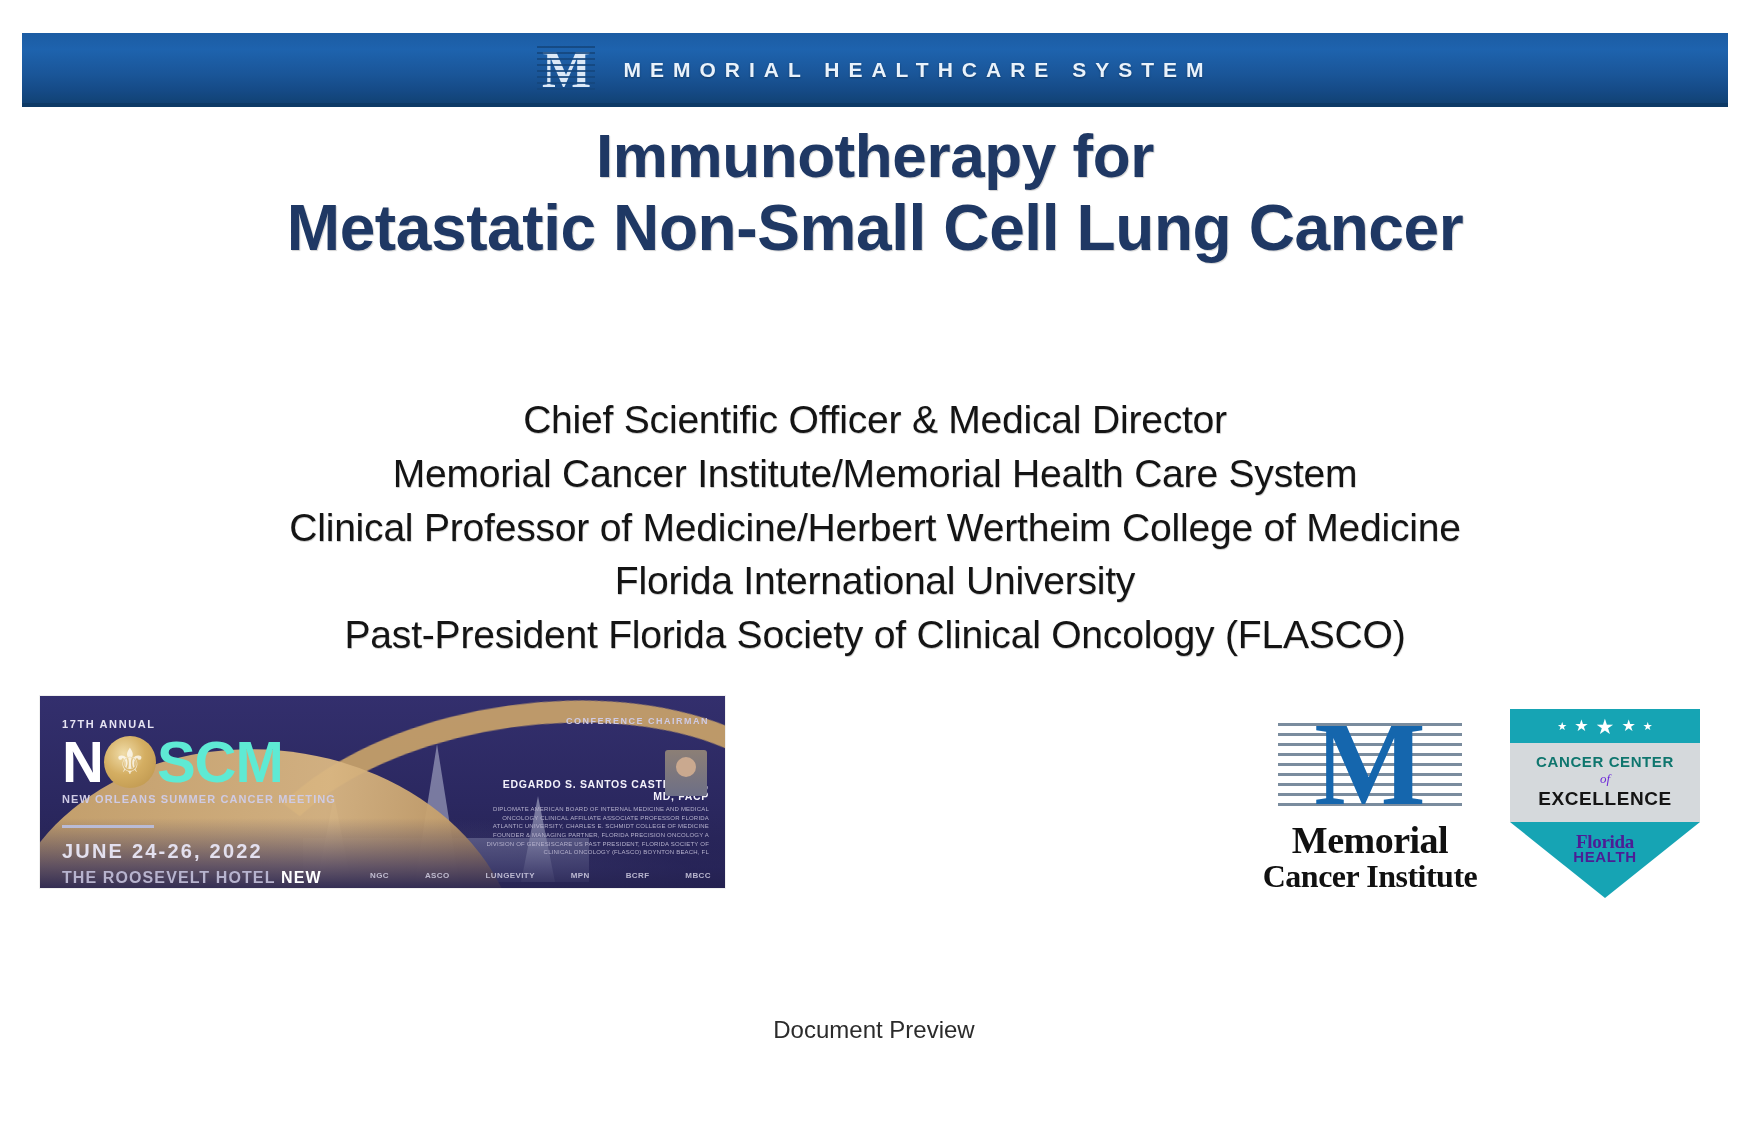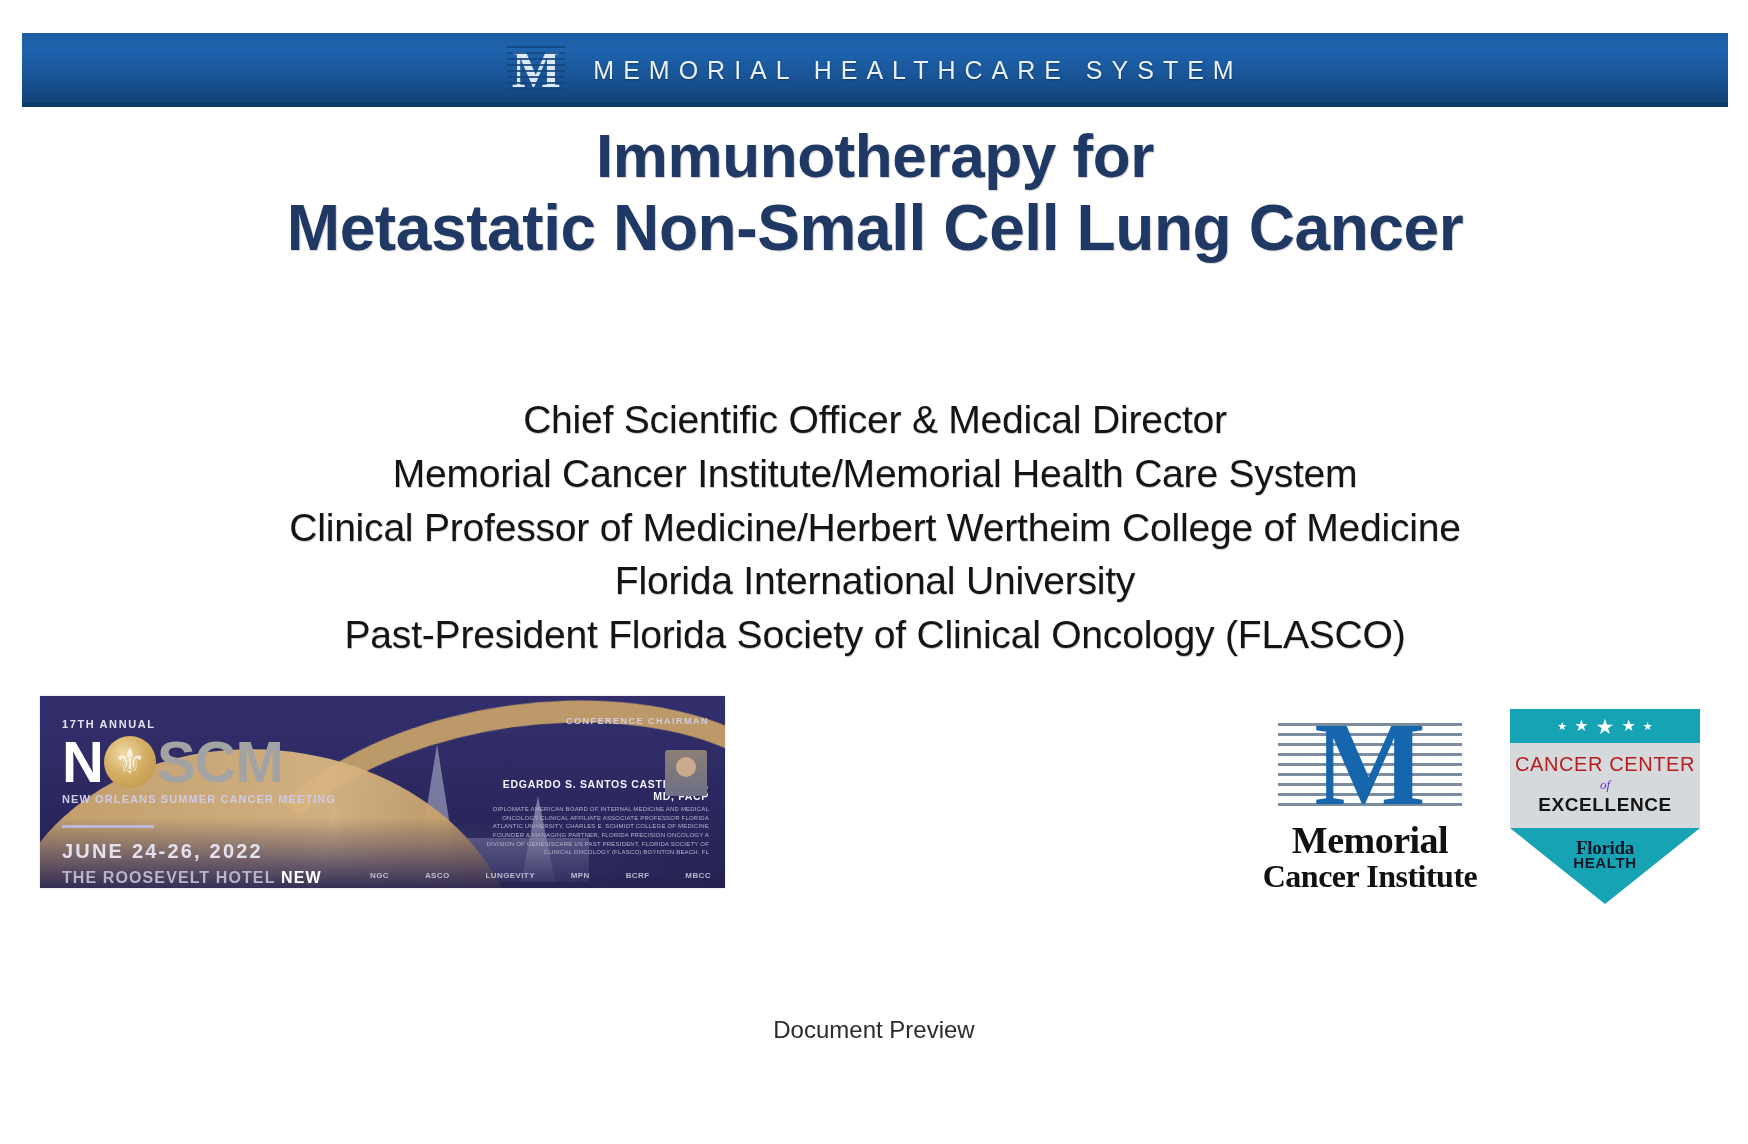--- a/index.html
+++ b/index.html
@@ -79,22 +79,22 @@
       rgba(20,70,125,0.85) 2px,
       rgba(255,255,255,0) 2px,
       rgba(255,255,255,0) 6px
     );
     mix-blend-mode: normal;
     pointer-events: none;
   }
 
   .hs-banner-text {
     color: #e9f2fb;
-    font-size: 25px;
-    font-weight: 400;
+    font-size: 21px;
+    font-weight: 700;
     letter-spacing: 9px;
     white-space: nowrap;
     text-shadow: 0 1px 2px rgba(0,0,0,0.35);
   }
 
   
   .title-block {
     position: absolute;
     left: 0;
     top: 88px;
@@ -220,21 +220,21 @@
     margin-top: 3px;
     height: 58px;
   }
   .noscm-logo .lg {
     font-size: 58px;
     font-weight: 800;
     line-height: 58px;
     letter-spacing: -1px;
   }
   .noscm-logo .wht { color: #ffffff; }
-  .noscm-logo .gld { color: #a3a3a3; }
+  .noscm-logo .gld { color: #5eead4; }
   .noscm-o {
     position: relative;
     width: 52px;
     height: 52px;
     border-radius: 50%;
     background: radial-gradient(circle at 38% 34%, #f0dca8 0%, #d4ae62 45%, #b9914a 100%);
     margin: 0 1px;
     flex: 0 0 auto;
   }
   .noscm-o::after {
@@ -405,23 +405,23 @@
   .ccoe-stars .st.s { font-size: 11px; }
   .ccoe-stars .st.m { font-size: 16px; }
   .ccoe-stars .st.l { font-size: 21px; }
   .ccoe-body {
     width: 190px;
     background: #d5d9dc;
     padding: 10px 0 12px 0;
     text-align: center;
   }
   .ccoe-l1 {
-    color: #b91c1c;
-    font-size: 20px;
-    font-weight: 400;
+    color: #0f766e;
+    font-size: 15px;
+    font-weight: 700;
     letter-spacing: 0.6px;
   }
   .ccoe-of {
     color: #6d28d9;
     font-family: "Liberation Serif", serif;
     font-style: italic;
     font-size: 13px;
     margin: 1px 0 1px 0;
   }
   .ccoe-l2 {
@@ -434,21 +434,21 @@
     position: relative;
     width: 190px;
     height: 76px;
     background: #16a4b4;
     clip-path: polygon(0 0, 100% 0, 50% 100%);
   }
   .ccoe-fl {
     position: absolute;
     left: 0; right: 0; top: 10px;
     text-align: center;
-    color: #0f172a;
+    color: #4c1d95;
     line-height: 1.0;
   }
   .ccoe-fl .f1 {
     font-family: "Liberation Serif", serif;
     font-size: 19px;
     font-weight: 700;
     letter-spacing: -0.3px;
   }
   .ccoe-fl .f2 {
     font-size: 15px;

